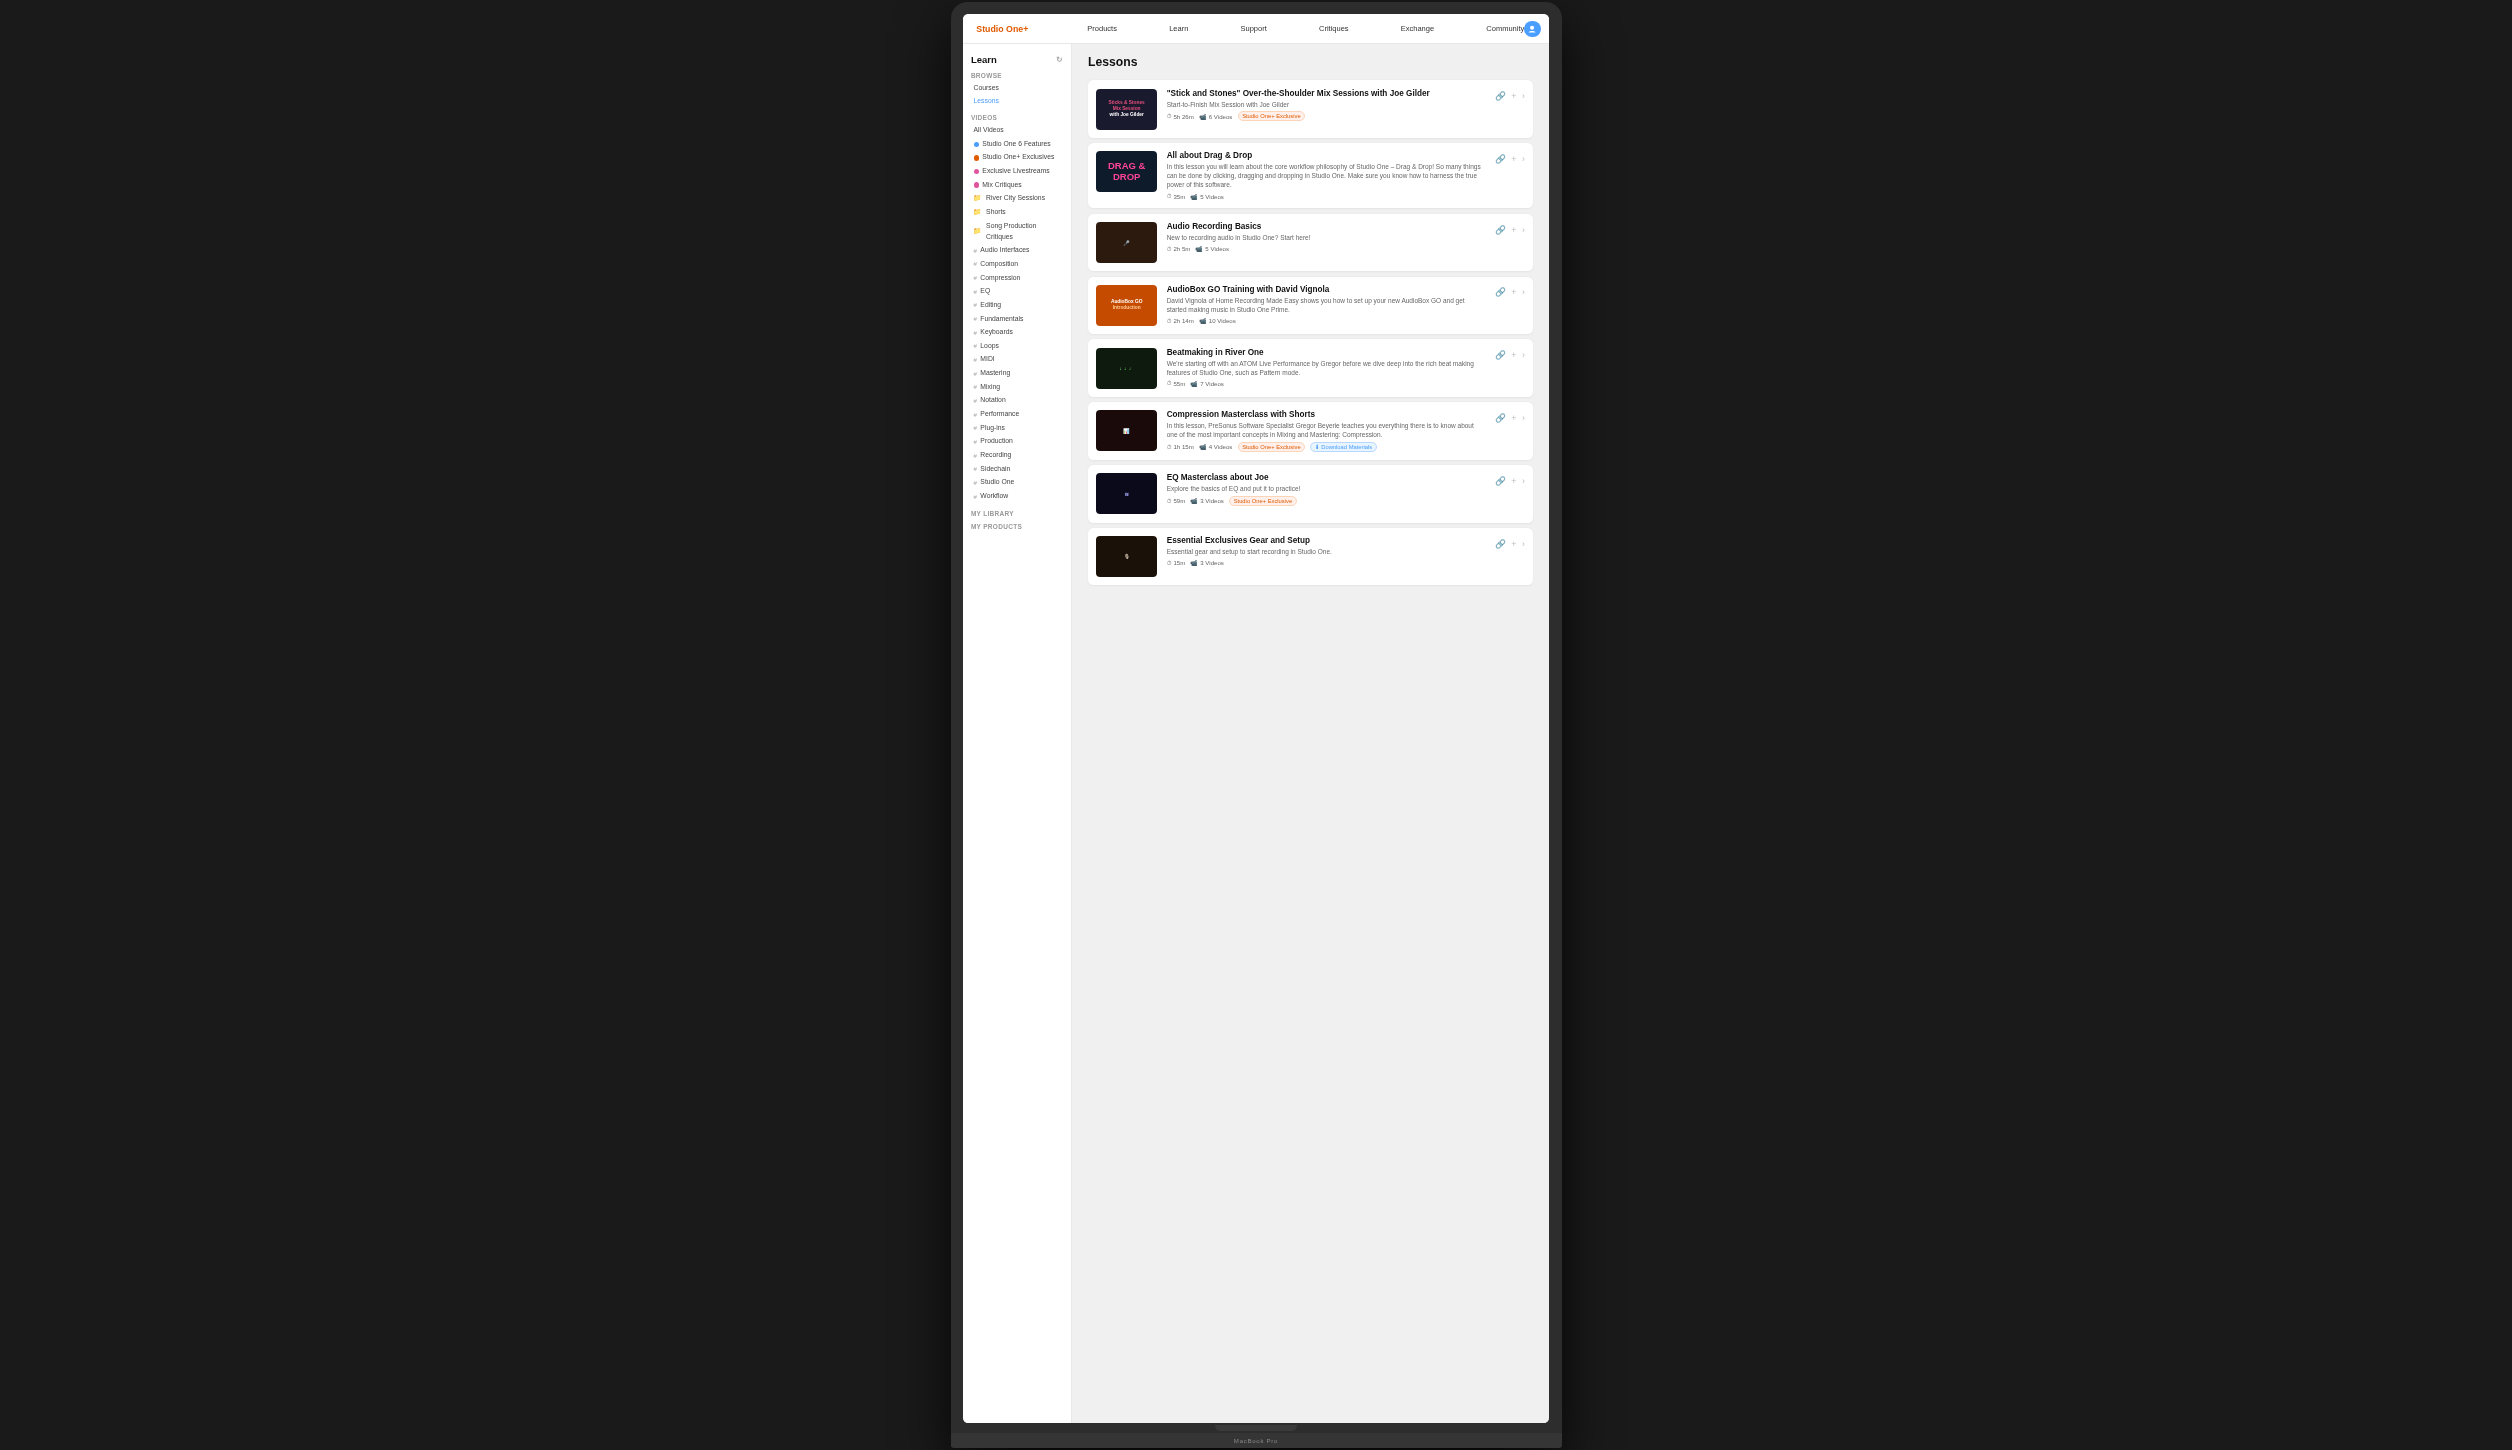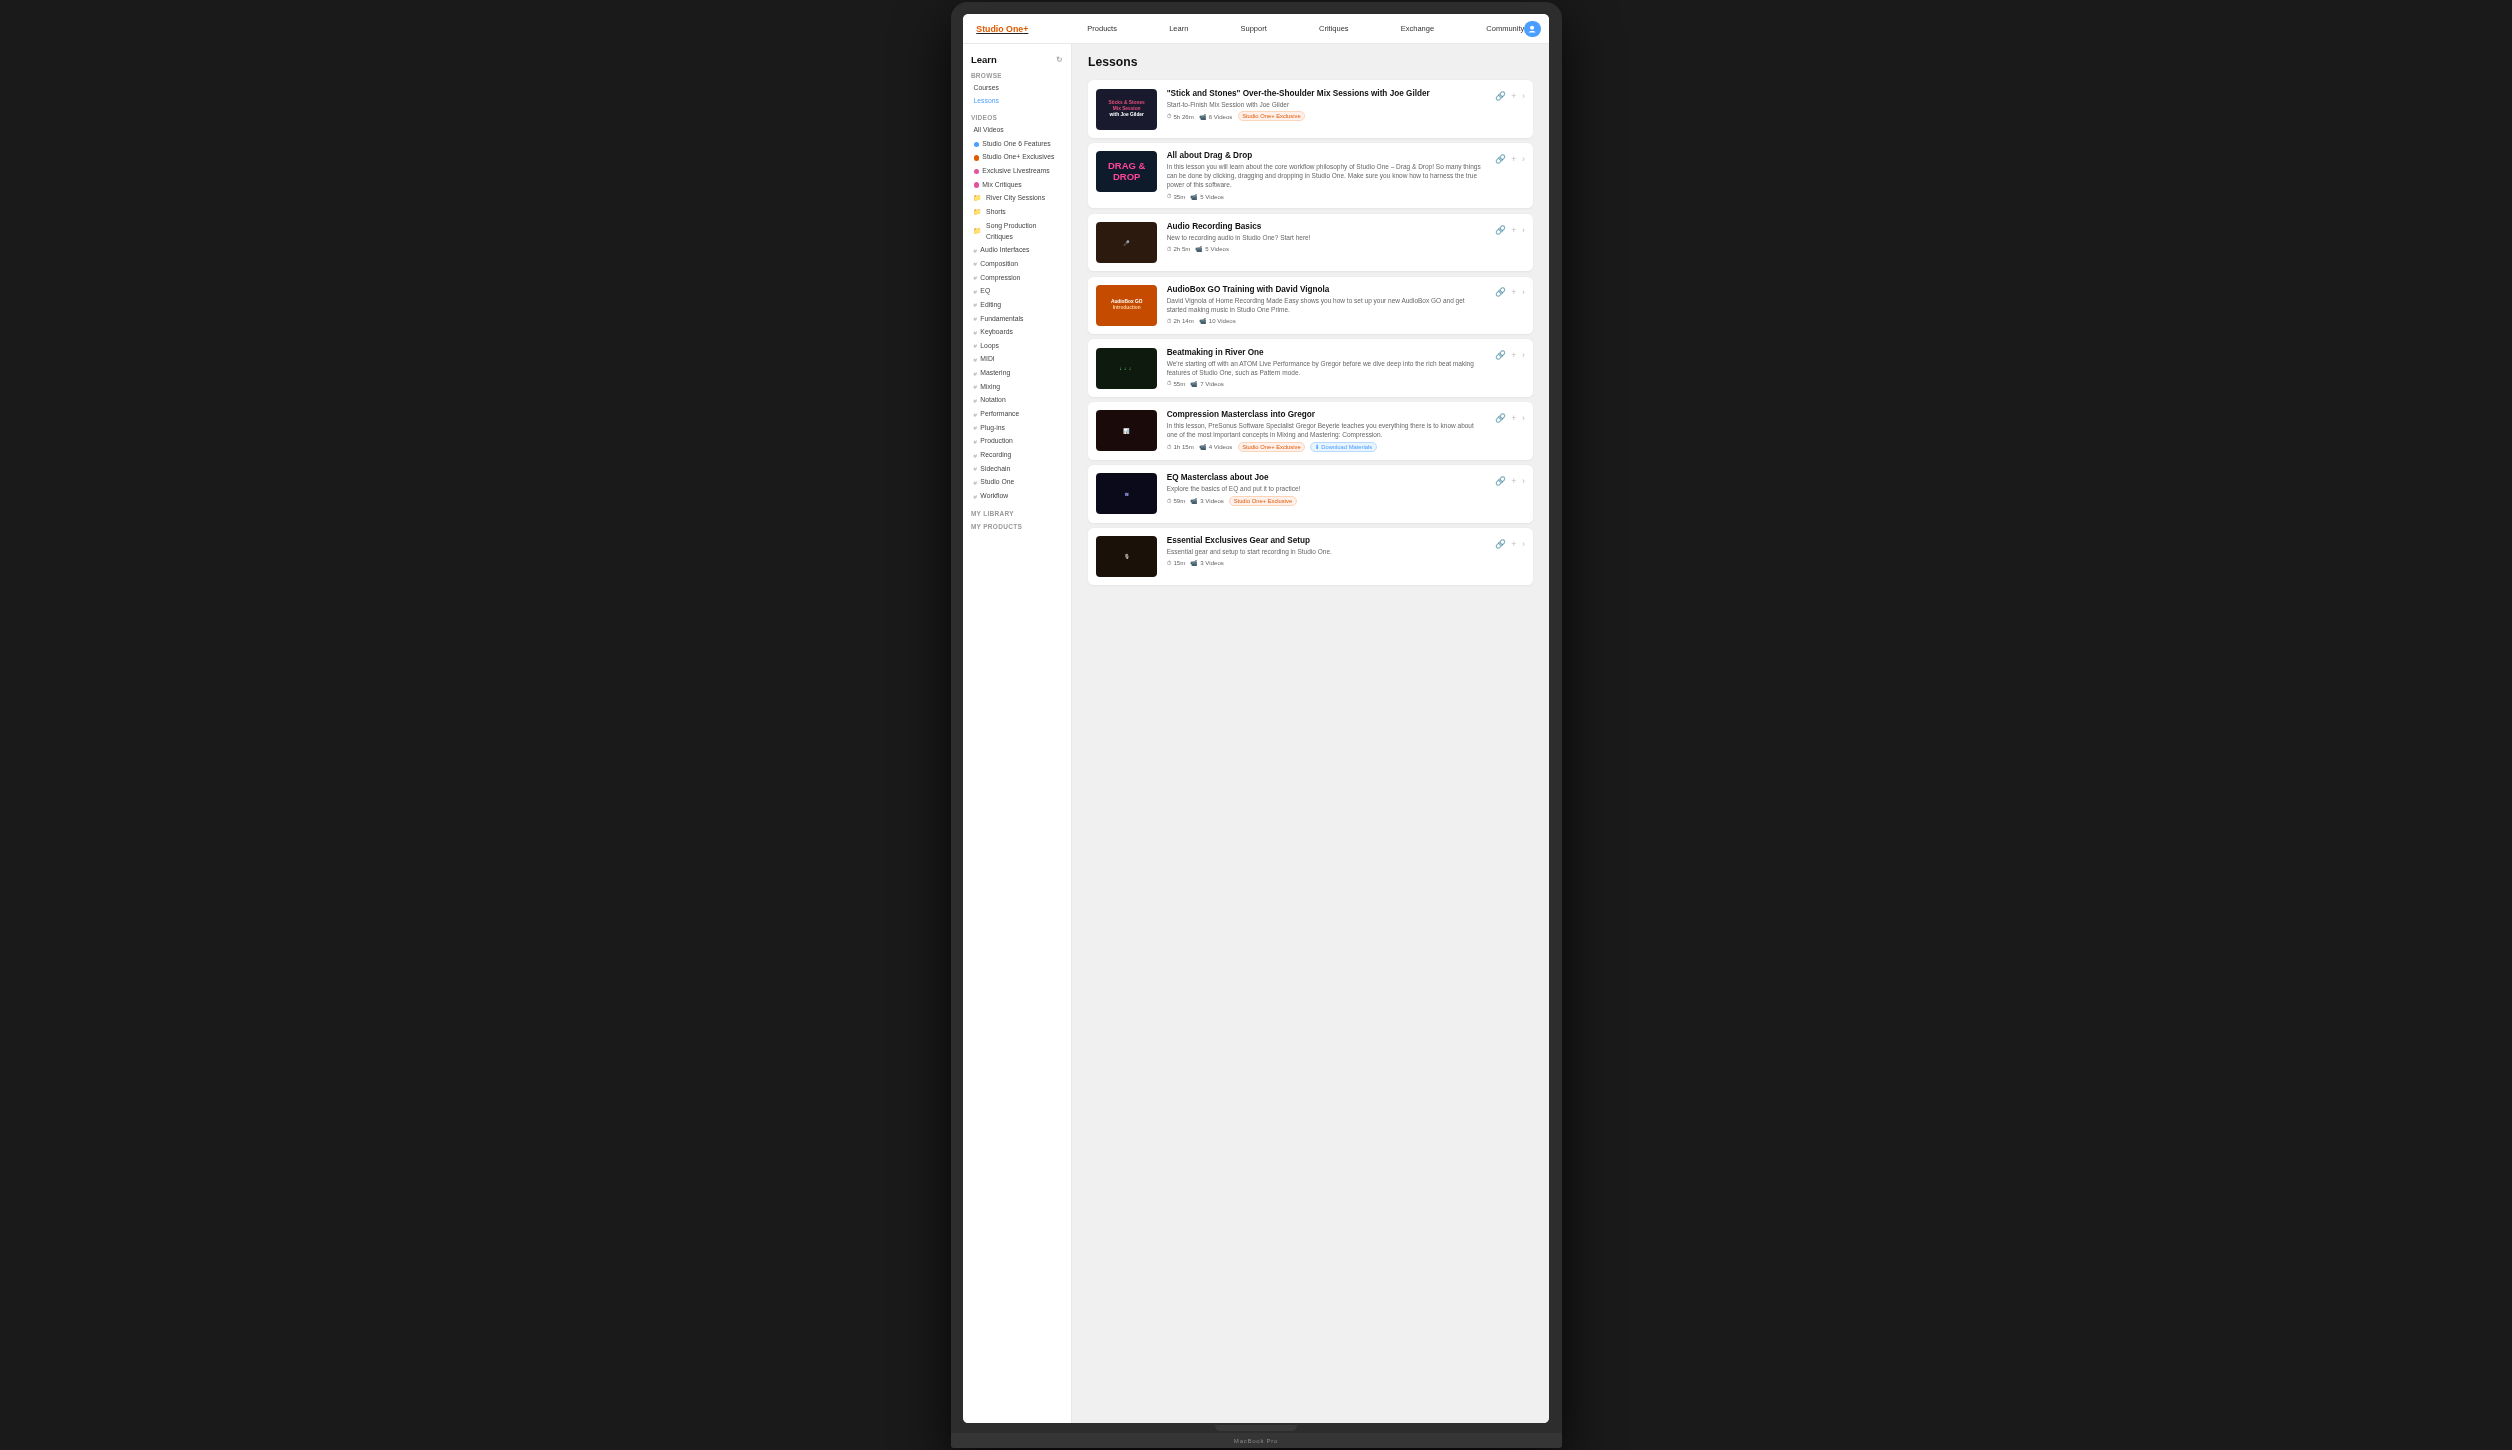--- a/index.html
+++ b/index.html
@@ -33,21 +33,20 @@
       padding: 0 13.6px;
       height: 30px;
       border-bottom: 0.7px solid #e8e8e8;
     }
     .logo {
       font-size: 8.8px;
       font-weight: 700;
       color: #222;
       margin-right: 19px;
       white-space: nowrap;
-      text-decoration: underline;
     }
     .logo span { color: #e05a00; }
     .nav-links {
       display: flex;
       gap: 12.2px;
       flex: 1;
     }
     .nav-link {
       font-size: 7.5px;
       color: #333;
@@ -551,21 +550,21 @@
   </div>
             <div class="lesson-card">
     <div class="lesson-thumb">
       <div class="thumb-bg" style="background:#1a0a0a; flex-direction:column; padding:2.7px;">
 
         <div style="font-size:5.4px;color:#ffaaaa;">📊</div>
 
       </div>
     </div>
     <div class="lesson-info">
-      <div class="lesson-title">Compression Masterclass into Gregor</div>
+      <div class="lesson-title">Compression Masterclass with Shorts</div>
       <div class="lesson-desc">In this lesson, PreSonus Software Specialist Gregor Beyerie teaches you everything there is to know about one of the most important concepts in Mixing and Mastering: Compression.</div>
       <div class="lesson-meta">
         <span class="meta-item"><span class="meta-icon">⏱</span>1h 15m</span>
         <span class="meta-item"><span class="meta-icon">📹</span>4 Videos</span>
         <span class="badge badge-exclusive">Studio One+ Exclusive</span>
                   <span class="badge badge-download">⬇ Download Materials</span>
       </div>
     </div>
     <div class="lesson-actions">
       <span class="action-icon">🔗</span>

